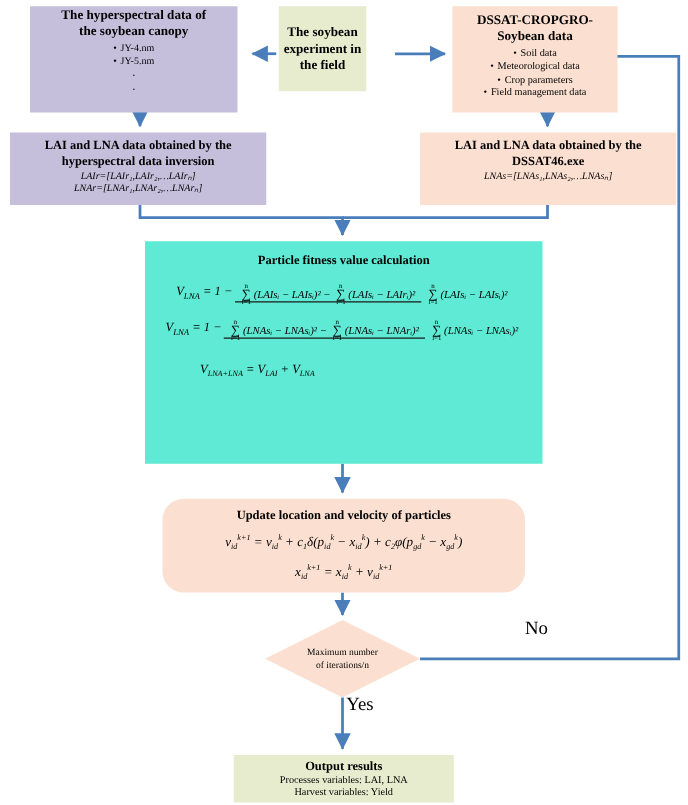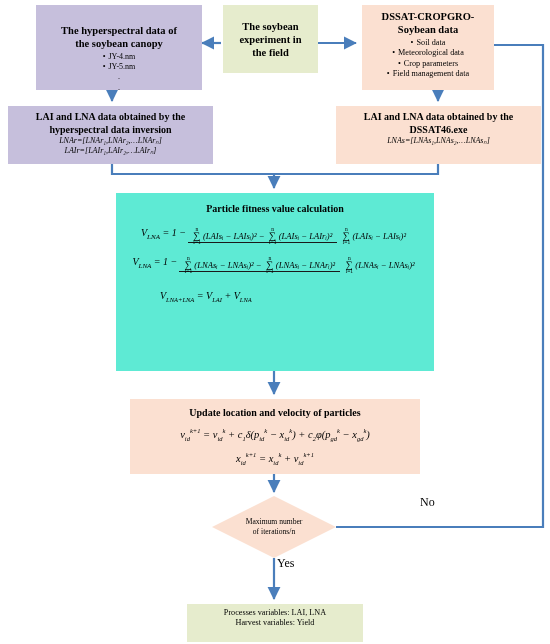--- a/index.html
+++ b/index.html
@@ -7,31 +7,31 @@
     width:550px;height:644px;background:#ffffff;
     font-family:"Liberation Serif", serif;
     position:relative;overflow:hidden;
   }
   #canvas{position:absolute;left:0;top:0;width:550px;height:644px;}
   .node{position:absolute;box-sizing:border-box;text-align:center;}
   .hdr{font-weight:bold;}
 
   
   #box-hyperspectral{
-    left:36px;top:5px;width:166px;height:85px;
+    left:24px;top:5px;width:166px;height:85px;
     background:#c6bfdc;
-    padding-top:20px;
+    padding-top:2px;
   }
   #box-hyperspectral .hdr{font-size:10.5px;line-height:12.5px;}
   .bullets{list-style:none;margin:2px 0 0 0;padding:0;font-size:8px;line-height:10px;}
   .bullets li:before{content:"\2022";margin-right:3px;}
   .dots{font-size:9px;line-height:10px;margin-top:1px;}
 
   #box-experiment{
-    left:223px;top:5px;width:95px;height:68px;
+    left:223px;top:5px;width:70px;height:68px;
     background:#e6eccd;
     display:flex;align-items:center;justify-content:center;
   }
   #box-experiment .hdr{font-size:10.5px;line-height:13px;}
 
   #box-dssat{
     left:362px;top:5px;width:132px;height:85px;
     background:#fbe0d1;padding-top:6px;
   }
   #box-dssat .hdr{font-size:10.5px;line-height:12.5px;}
@@ -70,21 +70,21 @@
   .sumsym .lim.bot{bottom:-4px;}
   .sumwrap{display:inline-block;width:12px;position:relative;}
   sup{font-size:6.5px;}
   sub{font-size:6.5px;}
 
   #eq-total{margin-top:18px;font-style:italic;font-size:10px;text-align:left;padding-left:44px;}
 
   
   #box-update{
     left:130px;top:399px;width:290px;height:75px;
-    background:#fbe0d1;padding-top:8px;
+    background:#fbe0d1;padding-top:8px;border-radius:17px;
   }
   #box-update .hdr{font-size:10px;}
   .eq-pso{font-style:italic;font-size:10.5px;margin-top:9px;text-align:center;}
   .eq-pso sup{font-size:6.5px;}
   .eq-pso sub{font-size:6.5px;}
 
   
   #decision{
     left:212px;top:496px;width:124px;height:62px;
   }
@@ -100,21 +100,21 @@
   }
 
   
   #box-output{
     left:187px;top:604px;width:176px;height:38px;
     background:#e6eccd;padding-top:4px;
   }
   #box-output .hdr{font-size:10px;}
   #box-output .sub{font-size:8.2px;line-height:10.2px;}
 
-  .lbl{position:absolute;font-size:12px;}
+  .lbl{position:absolute;font-size:15px;}
   #label-yes{left:277px;top:556px;}
   #label-no{left:420px;top:495px;}
 
   svg{position:absolute;left:0;top:0;overflow:visible;}
 </style>
 </head>
 <body>
 
 <div id="canvas">
 
@@ -177,22 +177,22 @@
       <li>Soil data</li>
       <li>Meteorological data</li>
       <li>Crop parameters</li>
       <li>Field management data</li>
     </ul>
   </div>
 
   <div class="node" id="box-lai-inversion">
     <div class="hdr">LAI and LNA data obtained by the</div>
     <div class="hdr">hyperspectral data inversion</div>
+    <div class="formula-small">LAIr=[LAIr₁,LAIr₂,…LAIrₙ]</div>
     <div class="formula-small">LNAr=[LNAr₁,LNAr₂,…LNArₙ]</div>
-    <div class="formula-small">LAIr=[LAIr₁,LAIr₂,…LAIrₙ]</div>
   </div>
 
   <div class="node" id="box-lai-dssat">
     <div class="hdr">LAI and LNA data obtained by the</div>
     <div class="hdr">DSSAT46.exe</div>
     <div class="formula-small">LNAs=[LNAs₁,LNAs₂,…LNAsₙ]</div>
   </div>
 
   <div class="node" id="box-fitness">
     <div class="hdr">Particle fitness value calculation</div>
@@ -263,17 +263,18 @@
     <div class="dtext">
       <div>Maximum number</div>
       <div>of iterations/n</div>
     </div>
   </div>
 
   <div class="lbl" id="label-yes">Yes</div>
   <div class="lbl" id="label-no">No</div>
 
   <div class="node" id="box-output">
+    <div class="hdr">Output results</div>
     <div class="sub">Processes variables: LAI, LNA</div>
     <div class="sub">Harvest variables: Yield</div>
   </div>
 
 </div>
 
 </body></html>

